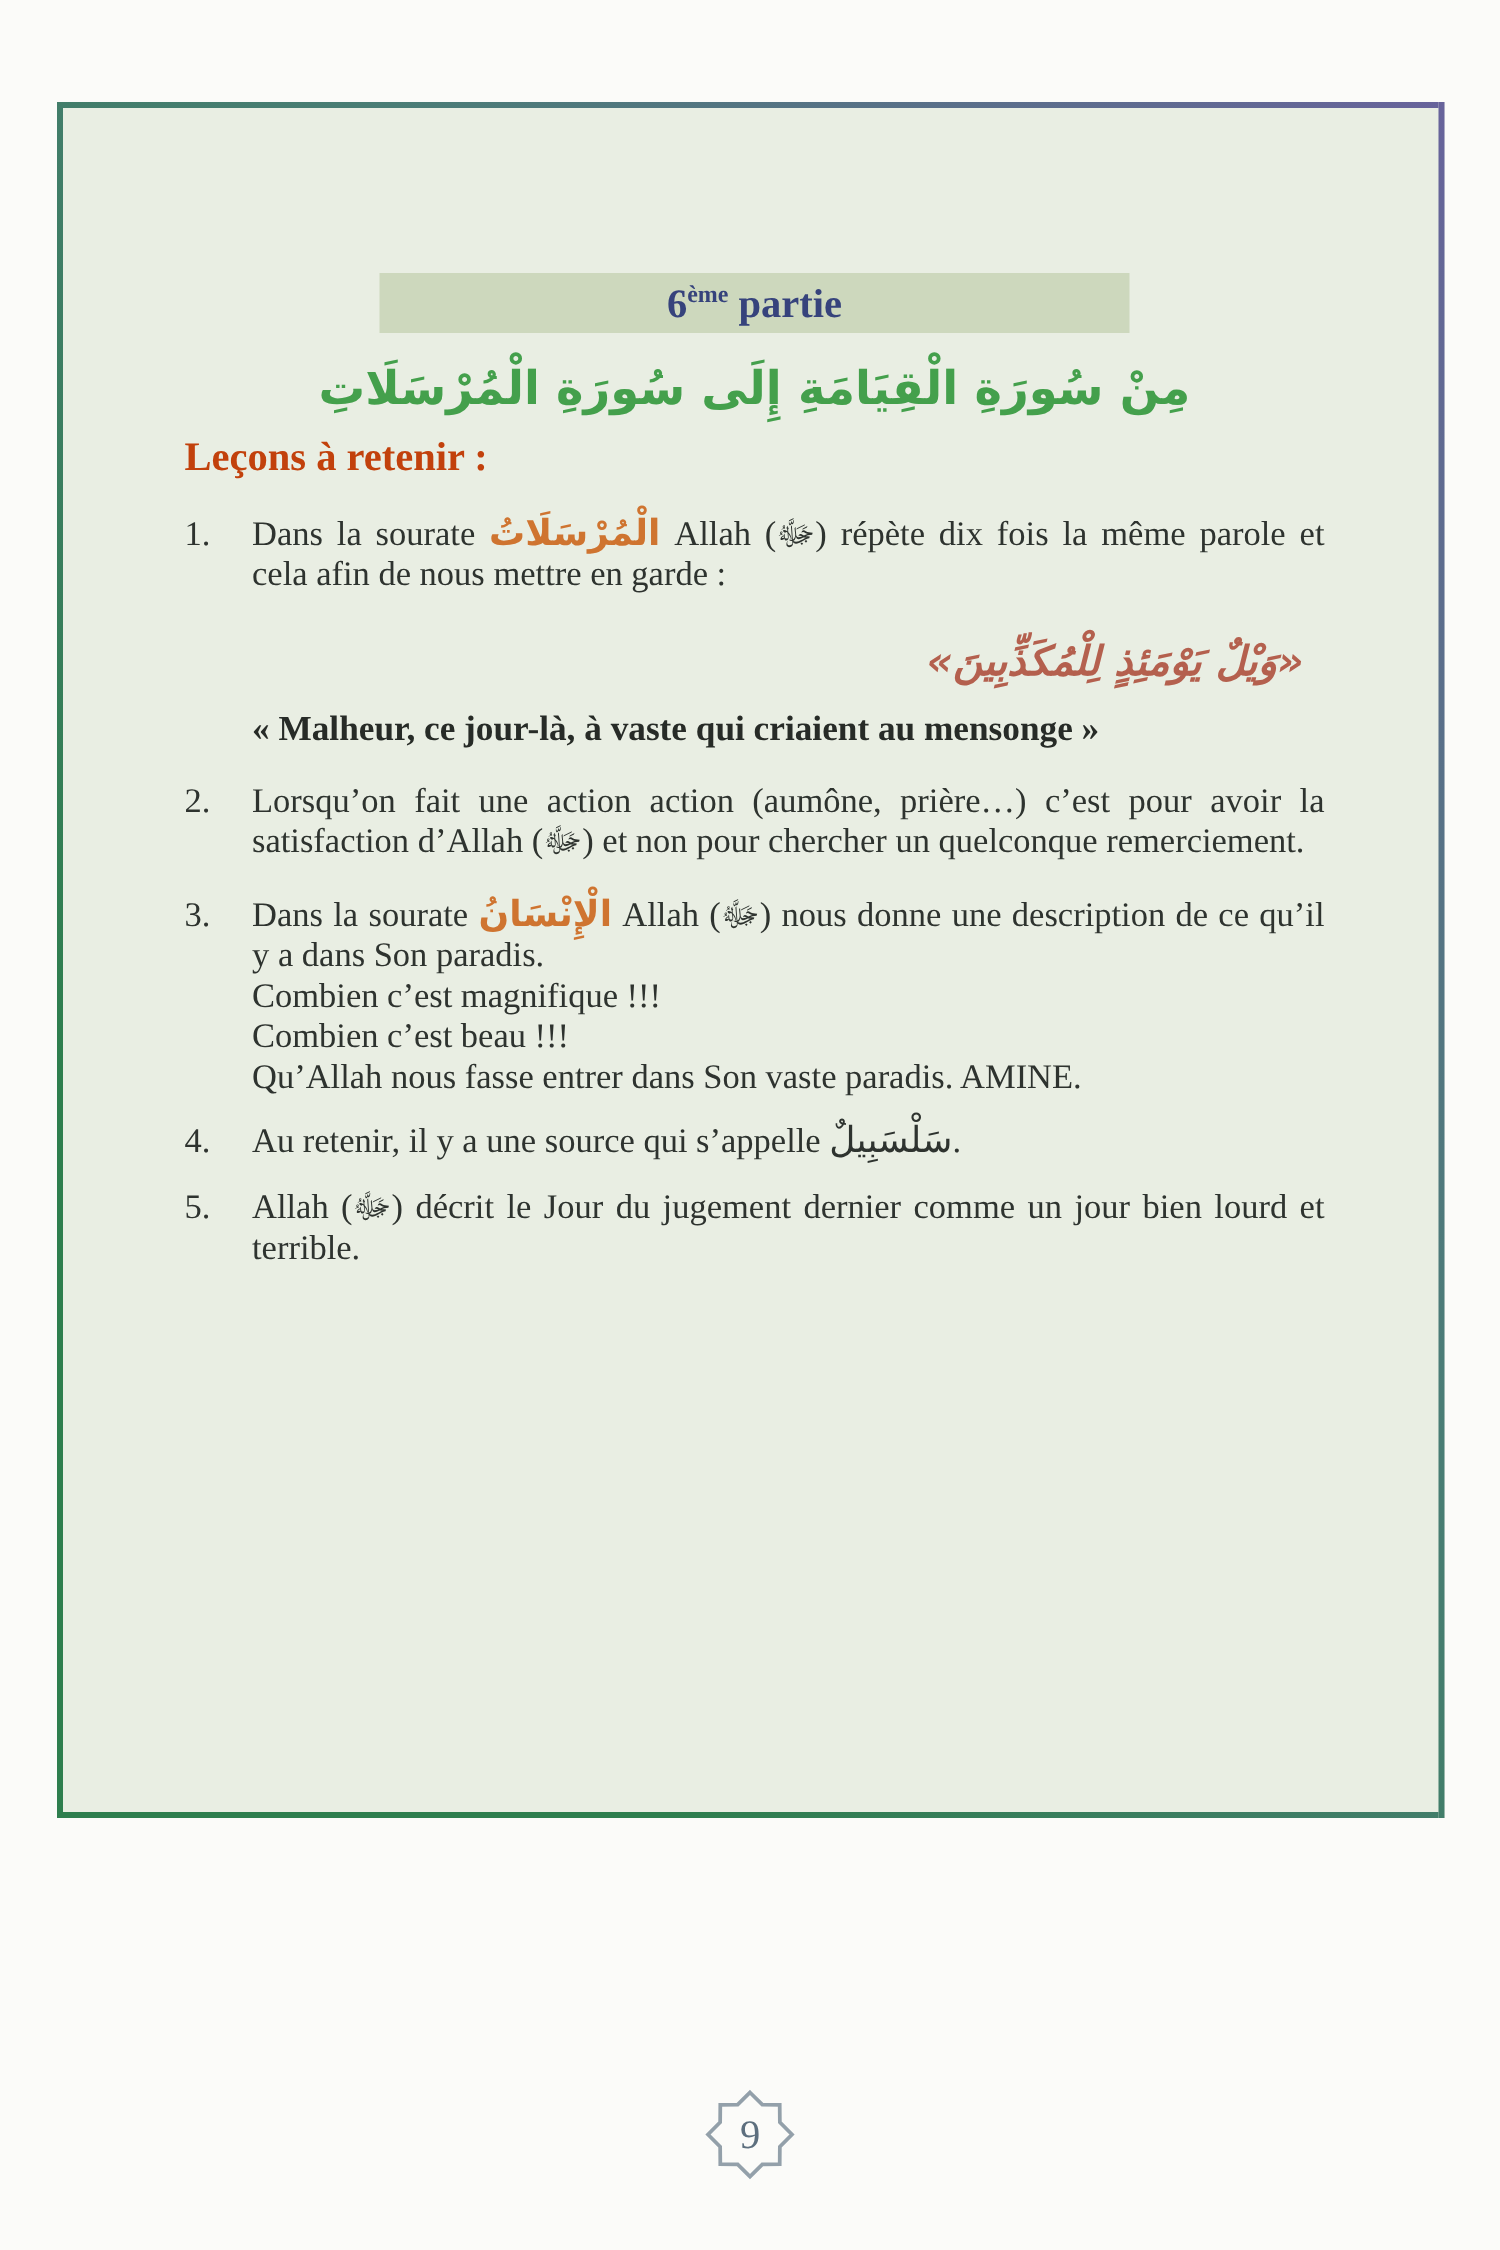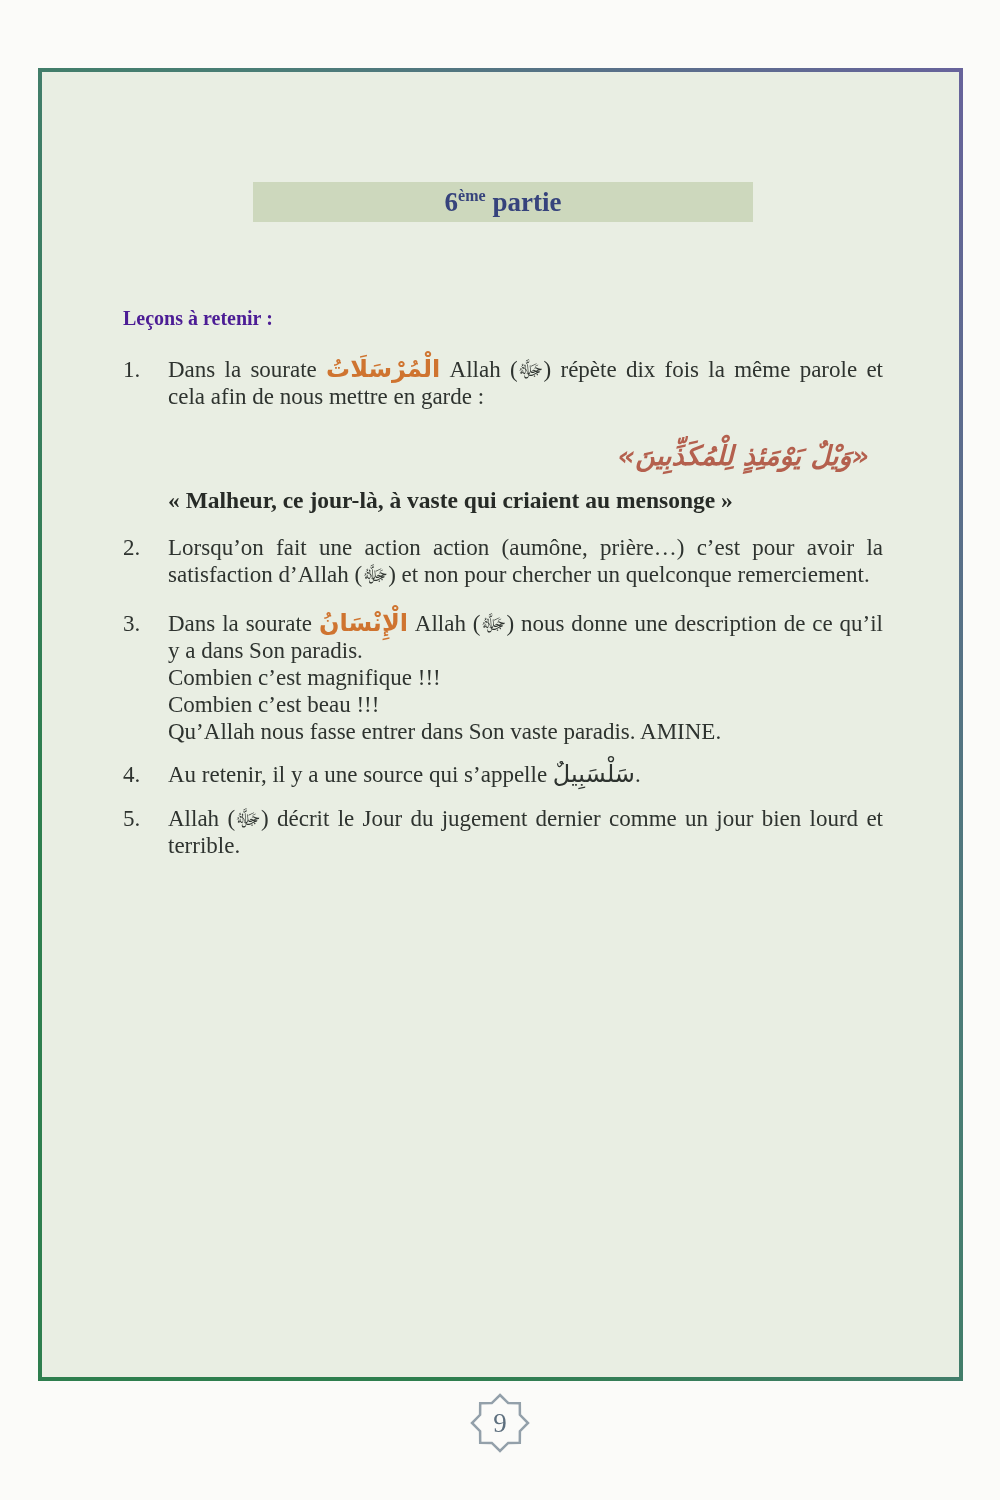--- a/index.html
+++ b/index.html
@@ -13,21 +13,21 @@
     background: #fbfbf9;
     font-family: "Liberation Serif", serif;
     overflow: hidden;
   }
   
   .page-frame {
     position: absolute;
     left: 38px;
     top: 68px;
     width: 925px;
-    height: 1313px;
+    height: 1144px;
     box-sizing: border-box;
     border: 4px solid;
     border-image: linear-gradient(to bottom left, #67639b 0%, #4a7d76 38%, #2e7e4e 78%) 1;
     background: #e9eee3;
   }
   .page-content {
     position: relative;
     height: 100%;
     box-sizing: border-box;
     padding: 0 76px 0 81px;
@@ -53,24 +53,23 @@
     margin-top: 8px;
     text-align: center;
     direction: rtl;
     color: #44a04c;
     font-size: 31px;
     line-height: 58px;
     font-family: "DejaVu Sans", sans-serif;
     font-weight: bold;
   }
   .lessons-heading {
-    margin-top: 80px;
-    color: #4c1d95;
+    color: #c2410c;
     font-weight: bold;
-    font-size: 20px;
+    font-size: 27px;
     line-height: 32px;
   }
   .lessons {
     margin-top: 22px;
     color: #2e332f;
     font-size: 23px;
     line-height: 27px;
   }
   .item {
     position: relative;
@@ -132,20 +131,21 @@
 </head>
 <body>
 
 <div class="page-frame">
   <div class="page-content">
 
     <div class="part-band">
       <span>6</span><sup>ème</sup><span> partie</span>
     </div>
 
+    <div class="arabic-title" dir="rtl">مِنْ سُورَةِ الْقِيَامَةِ إِلَى سُورَةِ الْمُرْسَلَاتِ</div>
 
     <div class="lessons-heading">Leçons à retenir :</div>
 
     <div class="lessons">
 
       <div class="item">
         <span class="num">1.</span>
         <p><span>Dans la sourate </span><span class="ar ar-orange">الْمُرْسَلَاتُ</span><span> Allah (ﷻ) répète dix fois la même parole et cela afin de nous mettre en garde :</span></p>
       </div>
 

